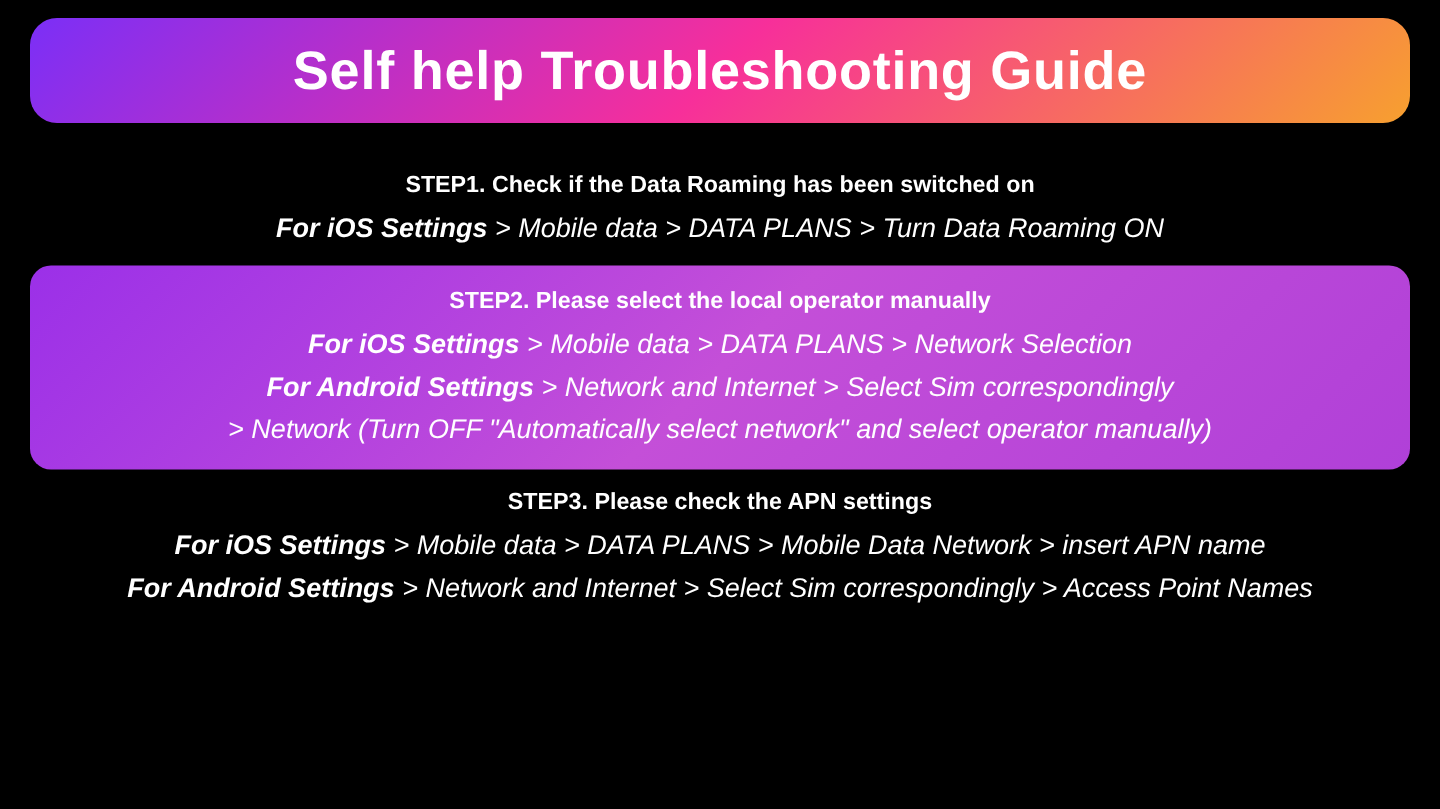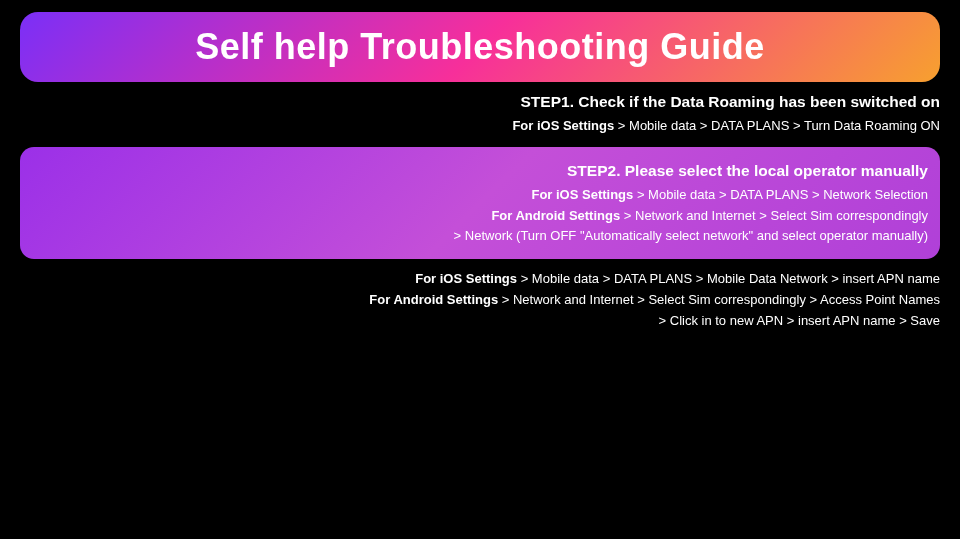--- a/index.html
+++ b/index.html
@@ -20,60 +20,61 @@
       padding: 12px 20px 16px 20px;
       overflow: hidden;
     }
 
     .title-banner {
       background: linear-gradient(135deg, #7b2ff7, #f72f9a, #f7a02f);
       border-radius: 18px;
       width: 100%;
       padding: 14px 24px;
       text-align: center;
-      margin-bottom: 8px;
+      margin-bottom: 30px;
     }
 
     .title-text {
       color: #ffffff;
       font-size: 36px;
       font-weight: 900;
       letter-spacing: 0.5px;
     }
 
     .steps-container {
       width: 100%;
       display: flex;
       flex-direction: column;
       gap: 10px;
     }
 
     .step-block {
-      text-align: right;
+      text-align: center;
       color: #ffffff;
       line-height: 1.55;
     }
 
     .step-block.highlighted {
       background: linear-gradient(135deg, #9b30e8, #c44fd8, #b040d8);
       border-radius: 14px;
       padding: 12px 12px;
     }
 
     .step-title {
       font-size: 15.5px;
       font-weight: 800;
       color: #ffffff;
       margin-bottom: 2px;
     }
 
     .step-block p {
-      font-size: 13px;
+      font-size: 18px;
       color: #ffffff;
       line-height: 1.6;
+      font-style: italic;
     }
 
     .step-block p .bold {
       font-weight: 700;
     }
   </style>
 </head>
 <body>
 
 <div class="title-banner">
@@ -85,17 +86,17 @@
       <div class="step-title">STEP1. Check if the Data Roaming has been switched on</div>
       <p><span class="bold">For iOS Settings</span> &gt; Mobile data &gt; DATA PLANS &gt; Turn Data Roaming ON</p>
     </div>
     <div class="step-block highlighted">
       <div class="step-title">STEP2. Please select the local operator manually</div>
       <p><span class="bold">For iOS Settings</span> &gt; Mobile data &gt; DATA PLANS &gt; Network Selection</p>
       <p><span class="bold">For Android Settings</span> &gt; Network and Internet &gt; Select Sim correspondingly</p>
       <p>&gt; Network (Turn OFF "Automatically select network" and select operator manually)</p>
     </div>
     <div class="step-block">
+      <div class="step-title">STEP3. Please check the APN settings</div>
       <p><span class="bold">For iOS Settings</span> &gt; Mobile data &gt; DATA PLANS &gt; Mobile Data Network &gt; insert APN name</p>
       <p><span class="bold">For Android Settings</span> &gt; Network and Internet &gt; Select Sim correspondingly &gt; Access Point Names</p>
-      <p>&gt; Click in to new APN &gt; insert APN name &gt; Save</p>
     </div>
   </div>
 
 </body></html>

